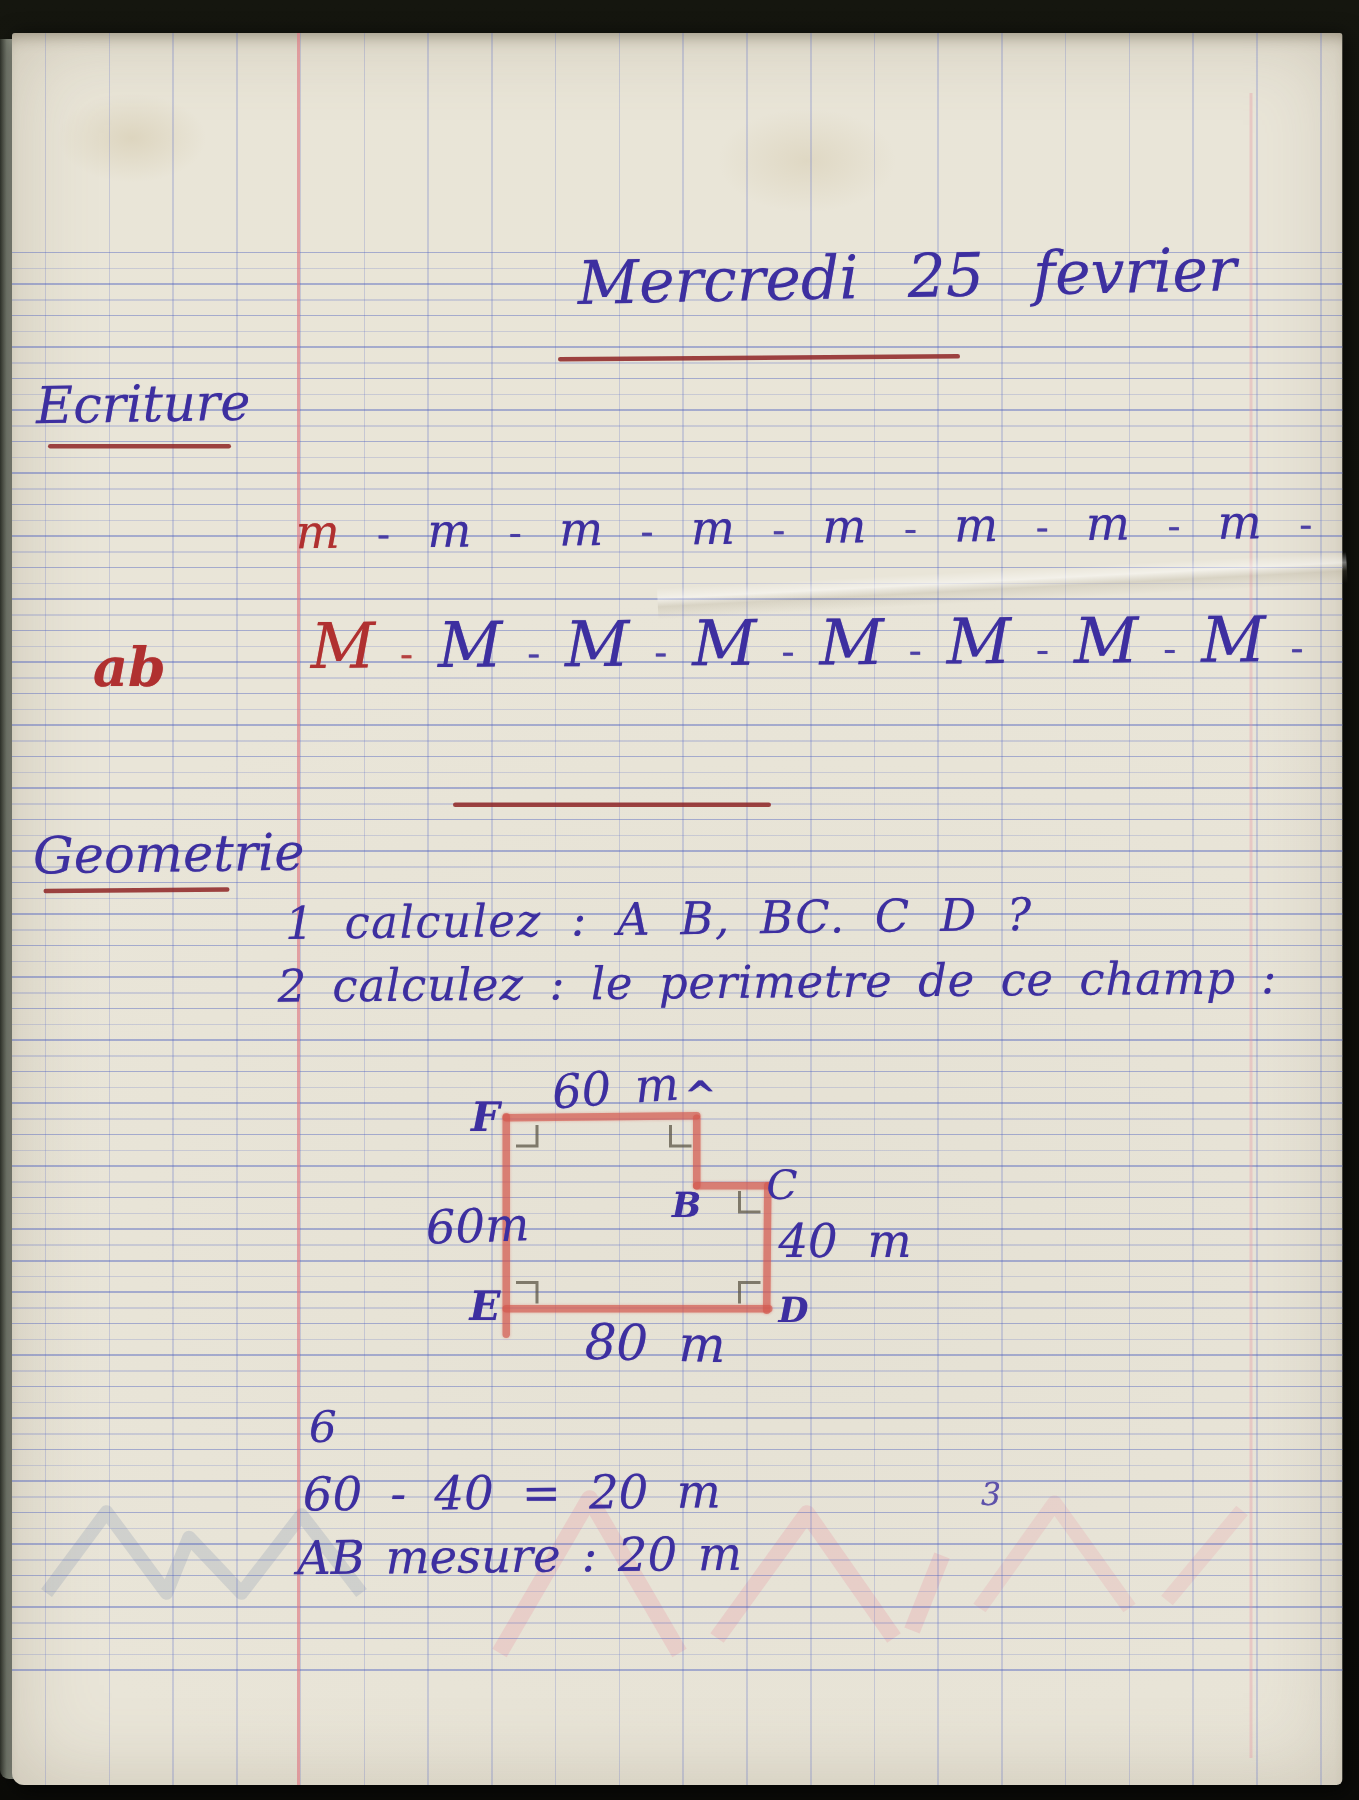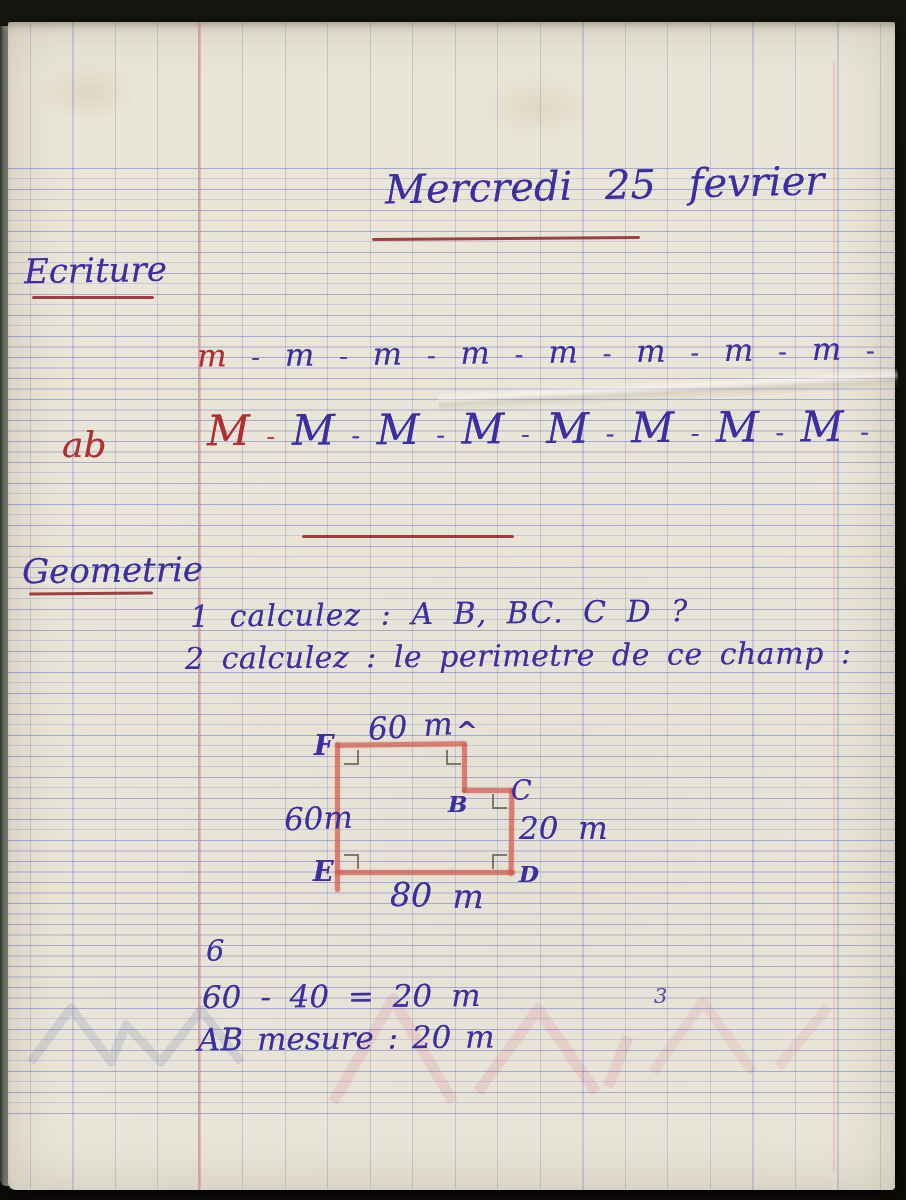--- a/index.html
+++ b/index.html
@@ -81,21 +81,21 @@
       <span class="ink letter-m" style="position:static">m</span>
       <span class="ink dash" style="position:static">-</span>
       <span class="ink letter-m" style="position:static">m</span>
       <span class="ink dash" style="position:static">-</span>
       <span class="ink letter-m" style="position:static">m</span>
       <span class="ink dash" style="position:static">-</span>
       <span class="ink letter-m" style="position:static">m</span>
       <span class="ink dash" style="position:static">-</span>
     </div>
 
-    <div class="ink red-ink" style="left:54px;top:402px;font-size:36px;">ab</div>
+    <div class="ink red-ink" style="left:54px;top:402px;font-size:36px;font-weight:bold;">ab</div>
 
     <div class="row" style="left:199px;top:382px;width:662px;transform:rotate(-.4deg);">
       <span class="ink letter-M red-ink" style="position:static">M</span>
       <span class="ink dash red-ink" style="position:static">-</span>
       <span class="ink letter-M" style="position:static">M</span>
       <span class="ink dash" style="position:static">-</span>
       <span class="ink letter-M" style="position:static">M</span>
       <span class="ink dash" style="position:static">-</span>
       <span class="ink letter-M" style="position:static">M</span>
       <span class="ink dash" style="position:static">-</span>
@@ -132,21 +132,21 @@
 
     <div class="ink" style="left:306px;top:708px;font-size:27px;font-weight:bold;">F</div>
     <div class="ink" style="left:440px;top:768px;font-size:23px;font-weight:bold;">B</div>
     <div class="ink" style="left:503px;top:753px;font-size:27px;">C</div>
     <div class="ink" style="left:511px;top:838px;font-size:23px;font-weight:bold;">D</div>
     <div class="ink" style="left:305px;top:834px;font-size:27px;font-weight:bold;">E</div>
     <div class="ink" style="left:448px;top:694px;font-size:26px;font-weight:bold;">^</div>
 
     <div class="ink" style="left:360px;top:686px;font-size:31px;transform:rotate(-4deg);word-spacing:6px;">60 m</div>
     <div class="ink" style="left:276px;top:778px;font-size:31px;transform:rotate(-2deg);">60m</div>
-    <div class="ink" style="left:511px;top:788px;font-size:31px;word-spacing:10px;">20 m</div>
+    <div class="ink" style="left:511px;top:788px;font-size:31px;word-spacing:10px;">40 m</div>
     <div class="ink" style="left:382px;top:854px;font-size:33px;word-spacing:10px;transform:rotate(1.5deg);">80 m</div>
 
     <div class="ink" style="left:198px;top:912px;font-size:29px;">6</div>
     <div class="ink" style="left:194px;top:956px;font-size:31px;word-spacing:9px;transform:rotate(-.4deg);">60 - 40 = 20 m</div>
     <div class="ink" style="left:190px;top:998px;font-size:31px;word-spacing:4px;transform:rotate(-.6deg);">AB mesure : 20 m</div>
     <div class="ink" style="left:646px;top:962px;font-size:21px;opacity:.8;">3</div>
 
     <div class="crease" style="left:430px;top:330px;width:460px;height:70px;transform:rotate(-3deg);
                 background:linear-gradient(to bottom,transparent 40%,rgba(255,255,255,.45) 50%,rgba(140,130,105,.18) 58%,transparent 70%);"></div>
   </div>

